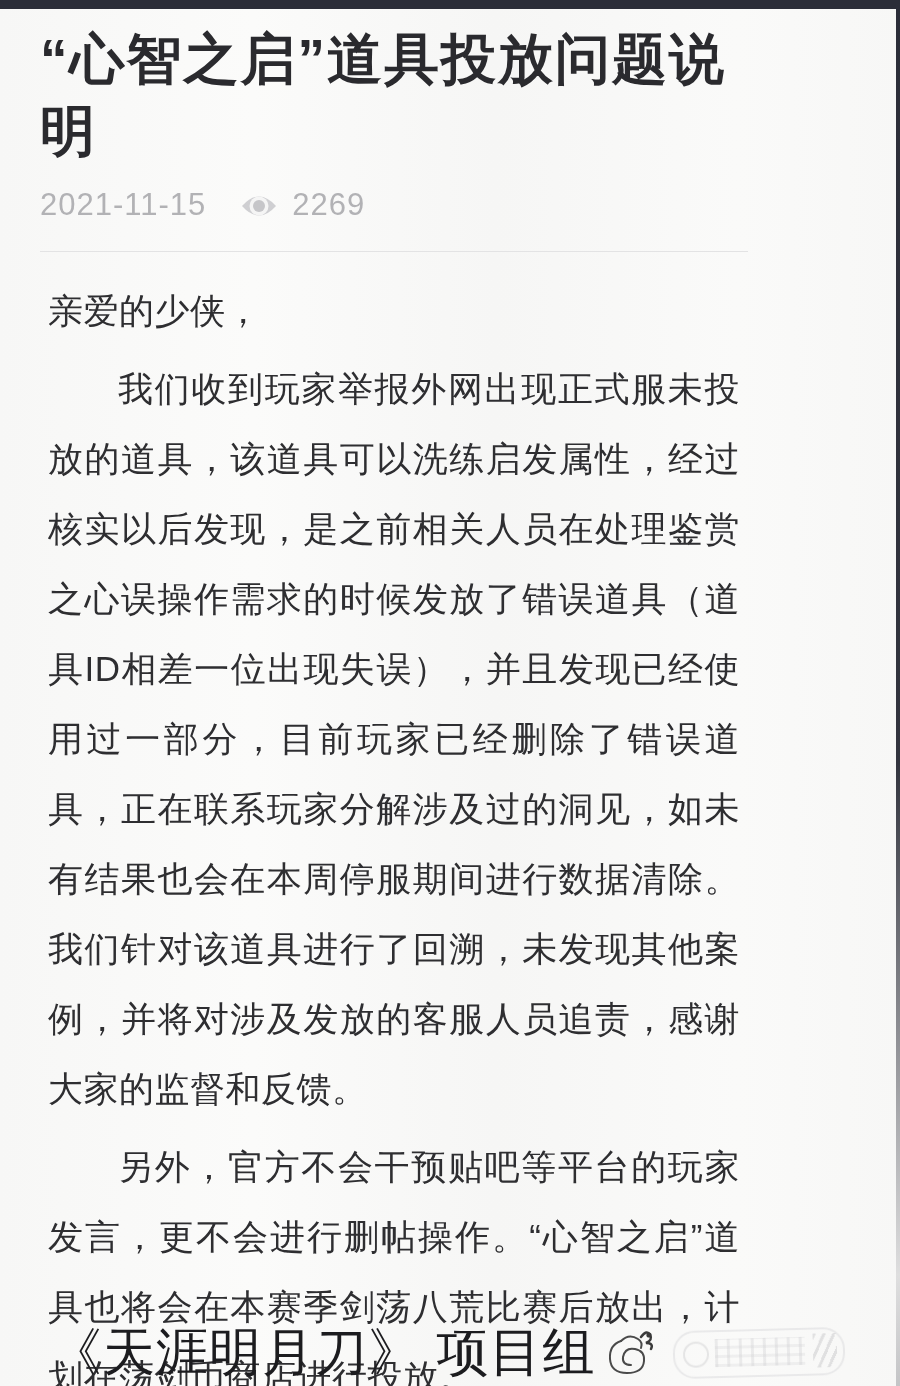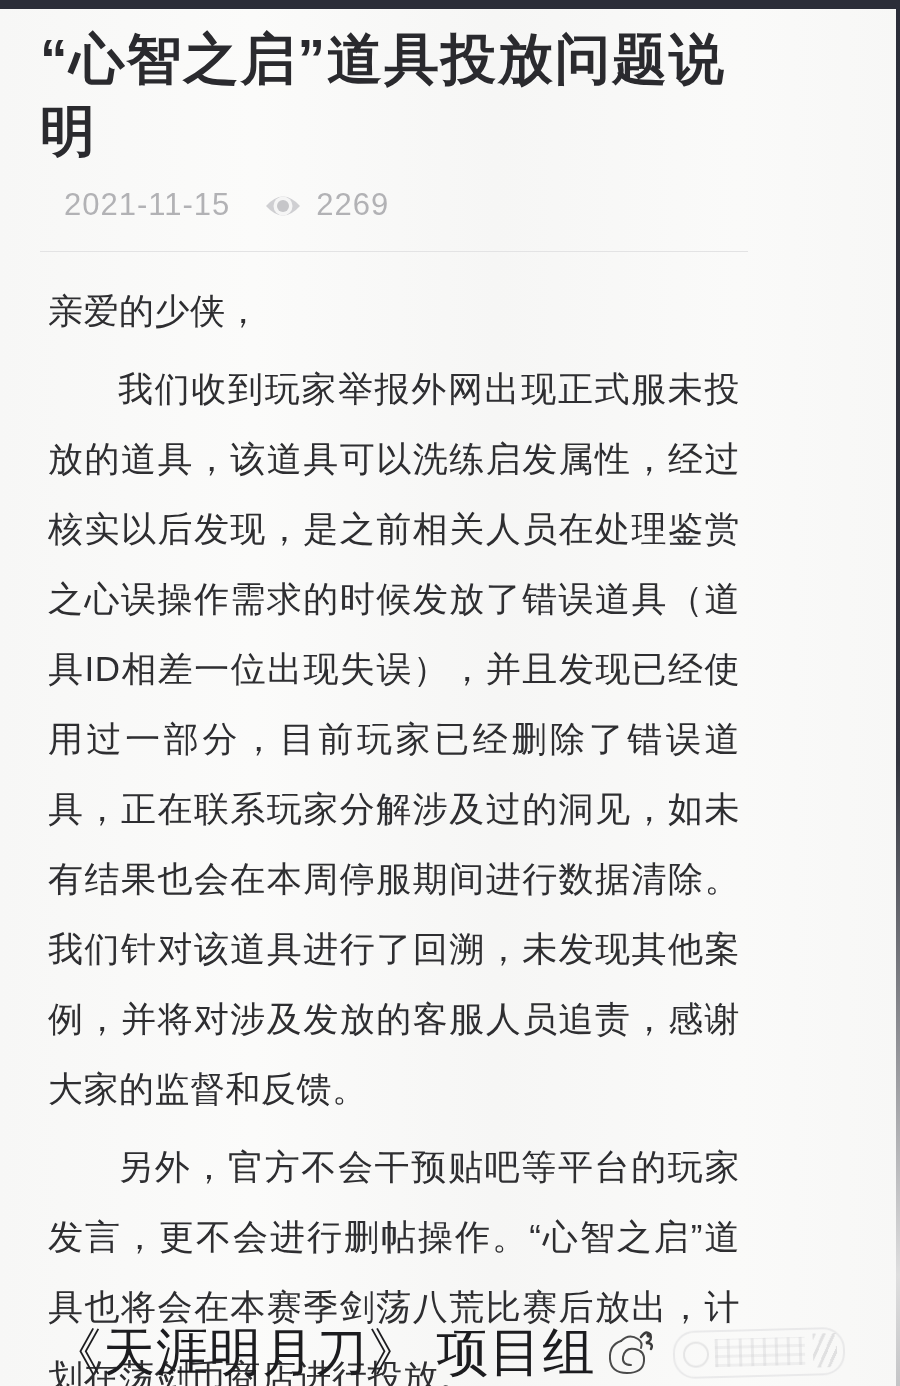--- a/index.html
+++ b/index.html
@@ -37,21 +37,21 @@
     letter-spacing:2px;
     color:#2a2a2e;
   }
   .meta-row{
     margin-top:20px;
     display:flex;align-items:center;
     font-size:31px;
     color:#b2b2b5;
     letter-spacing:1px;
   }
-  .meta-date{color:#b2b2b5;margin-left:24px;}
+  .meta-date{color:#b2b2b5;}
   .eye-icon{
     display:inline-block;
     margin:2px 14px 0 34px;
     width:38px;height:28px;
   }
   .divider{
     margin-top:28px;
     border:none;
     border-top:1px solid #e3e3e4;
     height:0;

